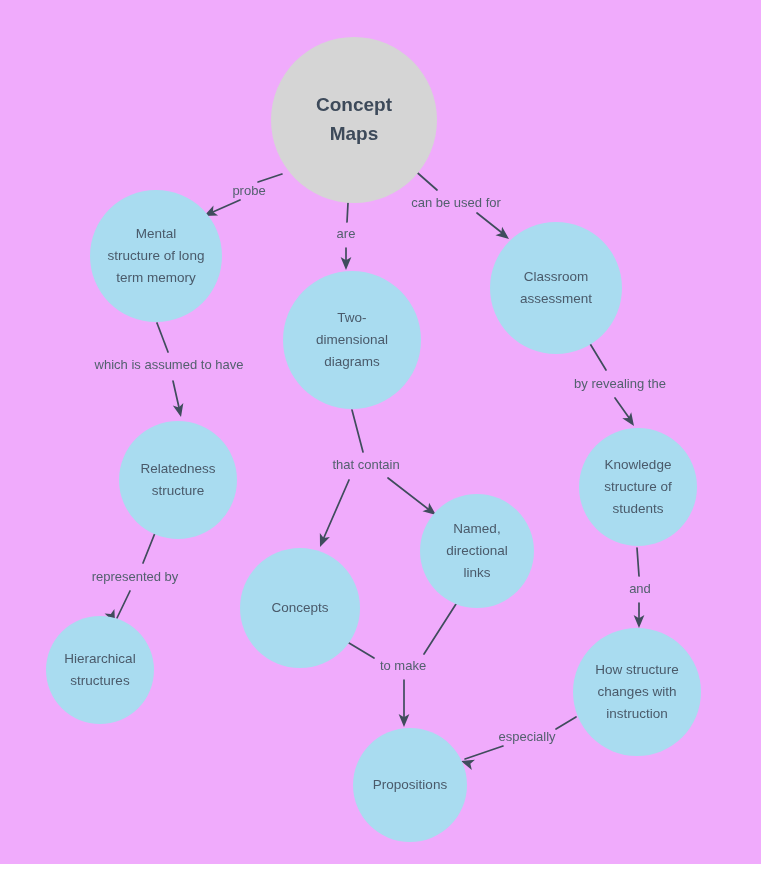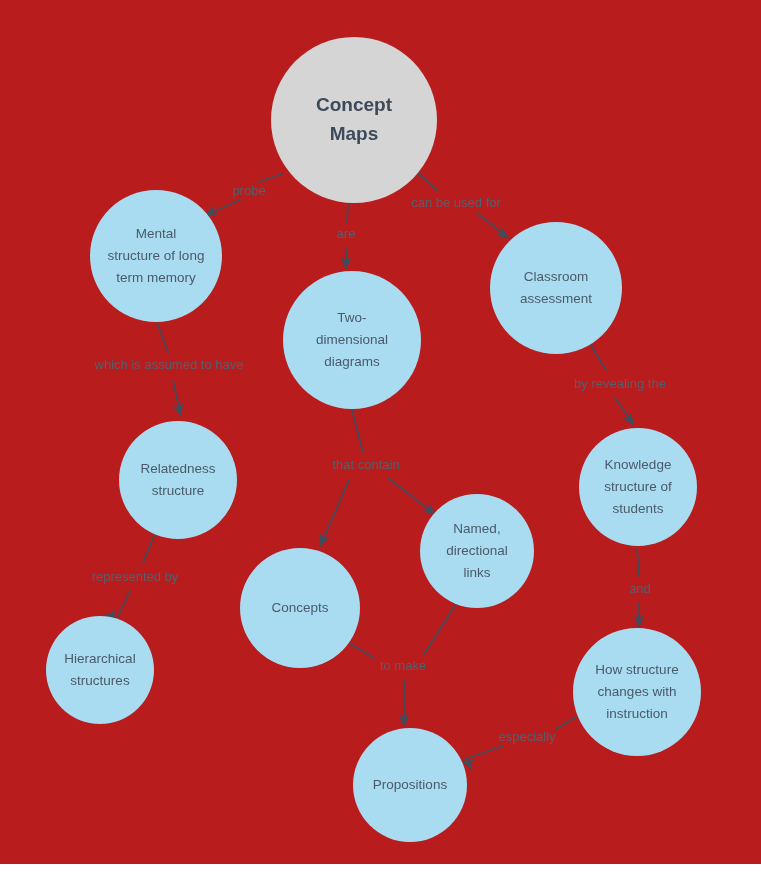--- a/index.html
+++ b/index.html
@@ -11,21 +11,21 @@
   body {
     width: 761px;
     height: 886px;
     font-family: "Liberation Sans", sans-serif;
     overflow: hidden;
   }
   #canvas {
     position: relative;
     width: 761px;
     height: 864px;
-    background: #b91c1c;
+    background: #f0abfc;
   }
   svg#map {
     position: absolute;
     top: 0;
     left: 0;
     width: 761px;
     height: 886px;
     display: block;
   }
   .node-circle {

